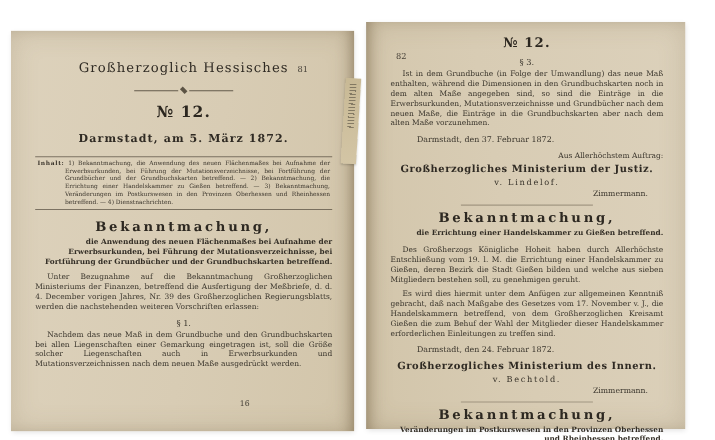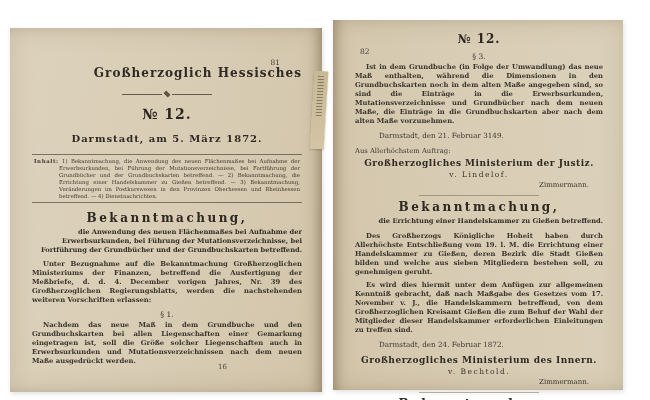--- a/index.html
+++ b/index.html
@@ -28,21 +28,21 @@
     padding:12px 20px 0 22px;
     background:linear-gradient(260deg,#dcd1bb 0%,#d8ccb4 55%,#d2c5aa 100%);
     box-shadow:inset 9px 0 14px -8px rgba(90,70,40,.5),
                inset 0 0 24px rgba(120,100,70,.22),
                1px 2px 5px rgba(0,0,0,.12);
   }
   .pagenum{position:absolute;font-size:7.5px;color:#49433a;}
   .pn-left{top:30px;right:42px;}
   .pn-right{top:27px;left:27px;}
 
-  .masthead-kicker{text-align:right;font-size:12px;font-weight:bold;letter-spacing:1px;margin-top:12px;color:#2f2a23;}
+  .masthead-kicker{text-align:center;font-size:12px;font-weight:normal;letter-spacing:1px;color:#2f2a23;}
   .masthead-title{text-align:center;font-size:24px;font-weight:bold;letter-spacing:2px;margin-top:5px;color:#2b261f;}
   .ornament{display:flex;align-items:center;justify-content:center;margin-top:11px;gap:2px;}
   .orn-line{width:40px;border-top:1px solid rgba(60,52,40,.75);}
   .orn-mid{width:6px;height:6px;background:rgba(60,52,40,.8);transform:rotate(45deg) scaleY(.6);}
   .issue-no{text-align:center;font-size:14px;font-weight:bold;letter-spacing:1px;margin-top:9px;color:#2b261f;}
   .dateline-main{text-align:center;font-size:10px;font-weight:bold;letter-spacing:1px;margin-top:11px;color:#2f2a23;}
 
   .inhalt{
     margin-top:10px;
     border-top:1px solid rgba(60,52,40,.6);
@@ -50,27 +50,27 @@
     padding:3px 2px 3px 27px;
     font-size:5.4px;line-height:6.9px;
     text-align:justify;text-indent:-25px;
     color:#3c362d;
   }
   .inhalt-label{font-weight:bold;letter-spacing:.6px;}
 
   .annc-head{text-align:center;font-weight:bold;color:#2d2821;}
   .head-lg{font-size:12px;letter-spacing:2.5px;}
   .subhead{text-align:right;font-weight:bold;font-size:6.7px;line-height:8.6px;margin-top:3px;color:#332e26;}
-  .body-para{font-size:6.8px;line-height:9px;text-align:justify;text-indent:11px;margin-top:4px;color:#3a352c;font-weight:bold;}
+  .body-para{font-size:6.8px;line-height:9px;text-align:justify;text-indent:11px;margin-top:4px;color:#3a352c;}
   .section-label{text-align:center;font-size:7.5px;margin-top:5px;color:#3a352c;}
   .sigmark{position:absolute;bottom:21px;left:208px;font-size:7px;color:#49433a;}
 
   .running-head{text-align:center;font-size:12px;font-weight:bold;letter-spacing:1px;color:#2b261f;}
   .dateline-sub{font-size:7.2px;margin-top:5px;text-indent:24px;color:#3a352c;}
-  .auftrag{text-align:left;font-size:6.8px;margin-top:7px;color:#3a352c;}
+  .auftrag{text-align:right;font-size:6.8px;margin-top:7px;color:#3a352c;}
   .ministry{text-align:center;font-size:9px;font-weight:bold;letter-spacing:.5px;margin-top:3px;color:#2f2a23;}
   .signer{text-align:center;font-size:7.5px;letter-spacing:1.5px;margin-top:2px;color:#3a352c;}
   .countersign{text-align:right;font-size:7px;margin-top:2px;padding-right:14px;color:#3a352c;}
   .rule{width:120px;margin:6px auto 3px;border-top:1px solid rgba(80,70,55,.4);}
   .mt2{margin-top:2px;}.mt4{margin-top:4px;}.mt6{margin-top:6px;}.mt8{margin-top:8px;}
 
   .gutter-strip{
     position:absolute;left:312px;top:71px;width:14px;height:78px;
     background:linear-gradient(#c8b995,#d3c5a5);
     transform:rotate(3.5deg);
@@ -111,21 +111,21 @@
     <div class="sigmark">16</div>
   </div>
 
   <div class="gutter-strip"></div>
 
   <div class="page page-right">
     <div class="pagenum pn-right">82</div>
     <div class="running-head">№ 12.</div>
     <div class="section-label mt6">§ 3.</div>
     <div class="body-para mt2">Ist in dem Grundbuche (in Folge der Umwandlung) das neue Maß enthalten, während die Dimensionen in den Grundbuchskarten noch in dem alten Maße angegeben sind, so sind die Einträge in die Erwerbsurkunden, Mutationsverzeichnisse und Grundbücher nach dem neuen Maße, die Einträge in die Grundbuchskarten aber nach dem alten Maße vorzunehmen.</div>
-    <div class="dateline-sub">Darmstadt, den 21. Februar 3149.</div>
+    <div class="dateline-sub">Darmstadt, den 37. Februar 1872.</div>
     <div class="auftrag">Aus Allerhöchstem Auftrag:</div>
     <div class="ministry">Großherzogliches Ministerium der Justiz.</div>
     <div class="signer">v. Lindelof.</div>
     <div class="countersign">Zimmermann.</div>
     <div class="rule"></div>
 
     <div class="annc-head head-lg mt4">Bekanntmachung,</div>
     <div class="subhead">die Errichtung einer Handelskammer zu Gießen betreffend.</div>
     <div class="body-para mt6">Des Großherzogs Königliche Hoheit haben durch Allerhöchste Entschließung vom 19. l. M. die Errichtung einer Handelskammer zu Gießen, deren Bezirk die Stadt Gießen bilden und welche aus sieben Mitgliedern bestehen soll, zu genehmigen geruht.</div>
     <div class="body-para">Es wird dies hiermit unter dem Anfügen zur allgemeinen Kenntniß gebracht, daß nach Maßgabe des Gesetzes vom 17. November v. J., die Handelskammern betreffend, von dem Großherzoglichen Kreisamt Gießen die zum Behuf der Wahl der Mitglieder dieser Handelskammer erforderlichen Einleitungen zu treffen sind.</div>

